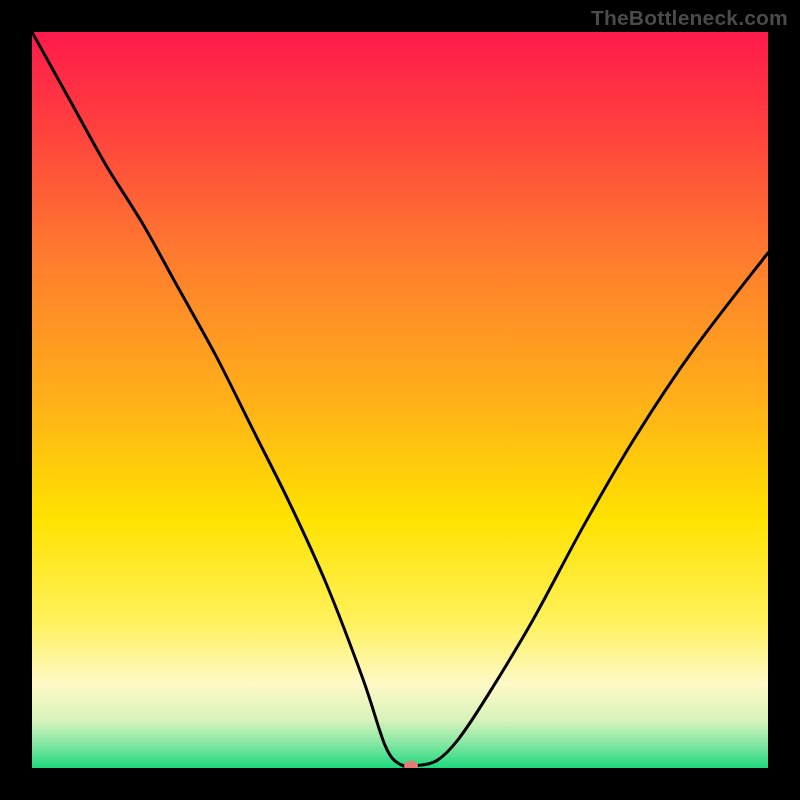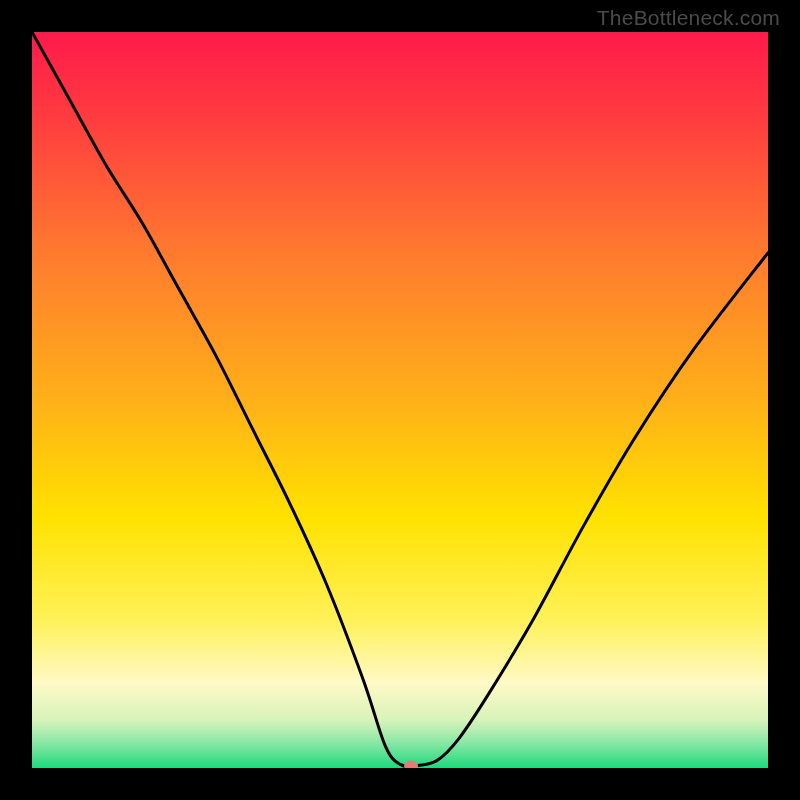--- a/index.html
+++ b/index.html
@@ -22,24 +22,24 @@
   .plot {
     position: absolute;
     left: 32px;
     top: 32px;
     width: 736px;
     height: 736px;
   }
   .watermark {
     position: absolute;
     top: 6px;
-    right: 20px;
+    right: 12px;
     color: #4b4b4b;
     font-size: 21px;
-    font-weight: 400;
+    font-weight: 700;
     letter-spacing: 0.2px;
     user-select: none;
   }
   svg { display: block; }
 </style>
 </head>
 <body>
 
 <div class="frame">
   <div class="watermark">TheBottleneck.com</div>

